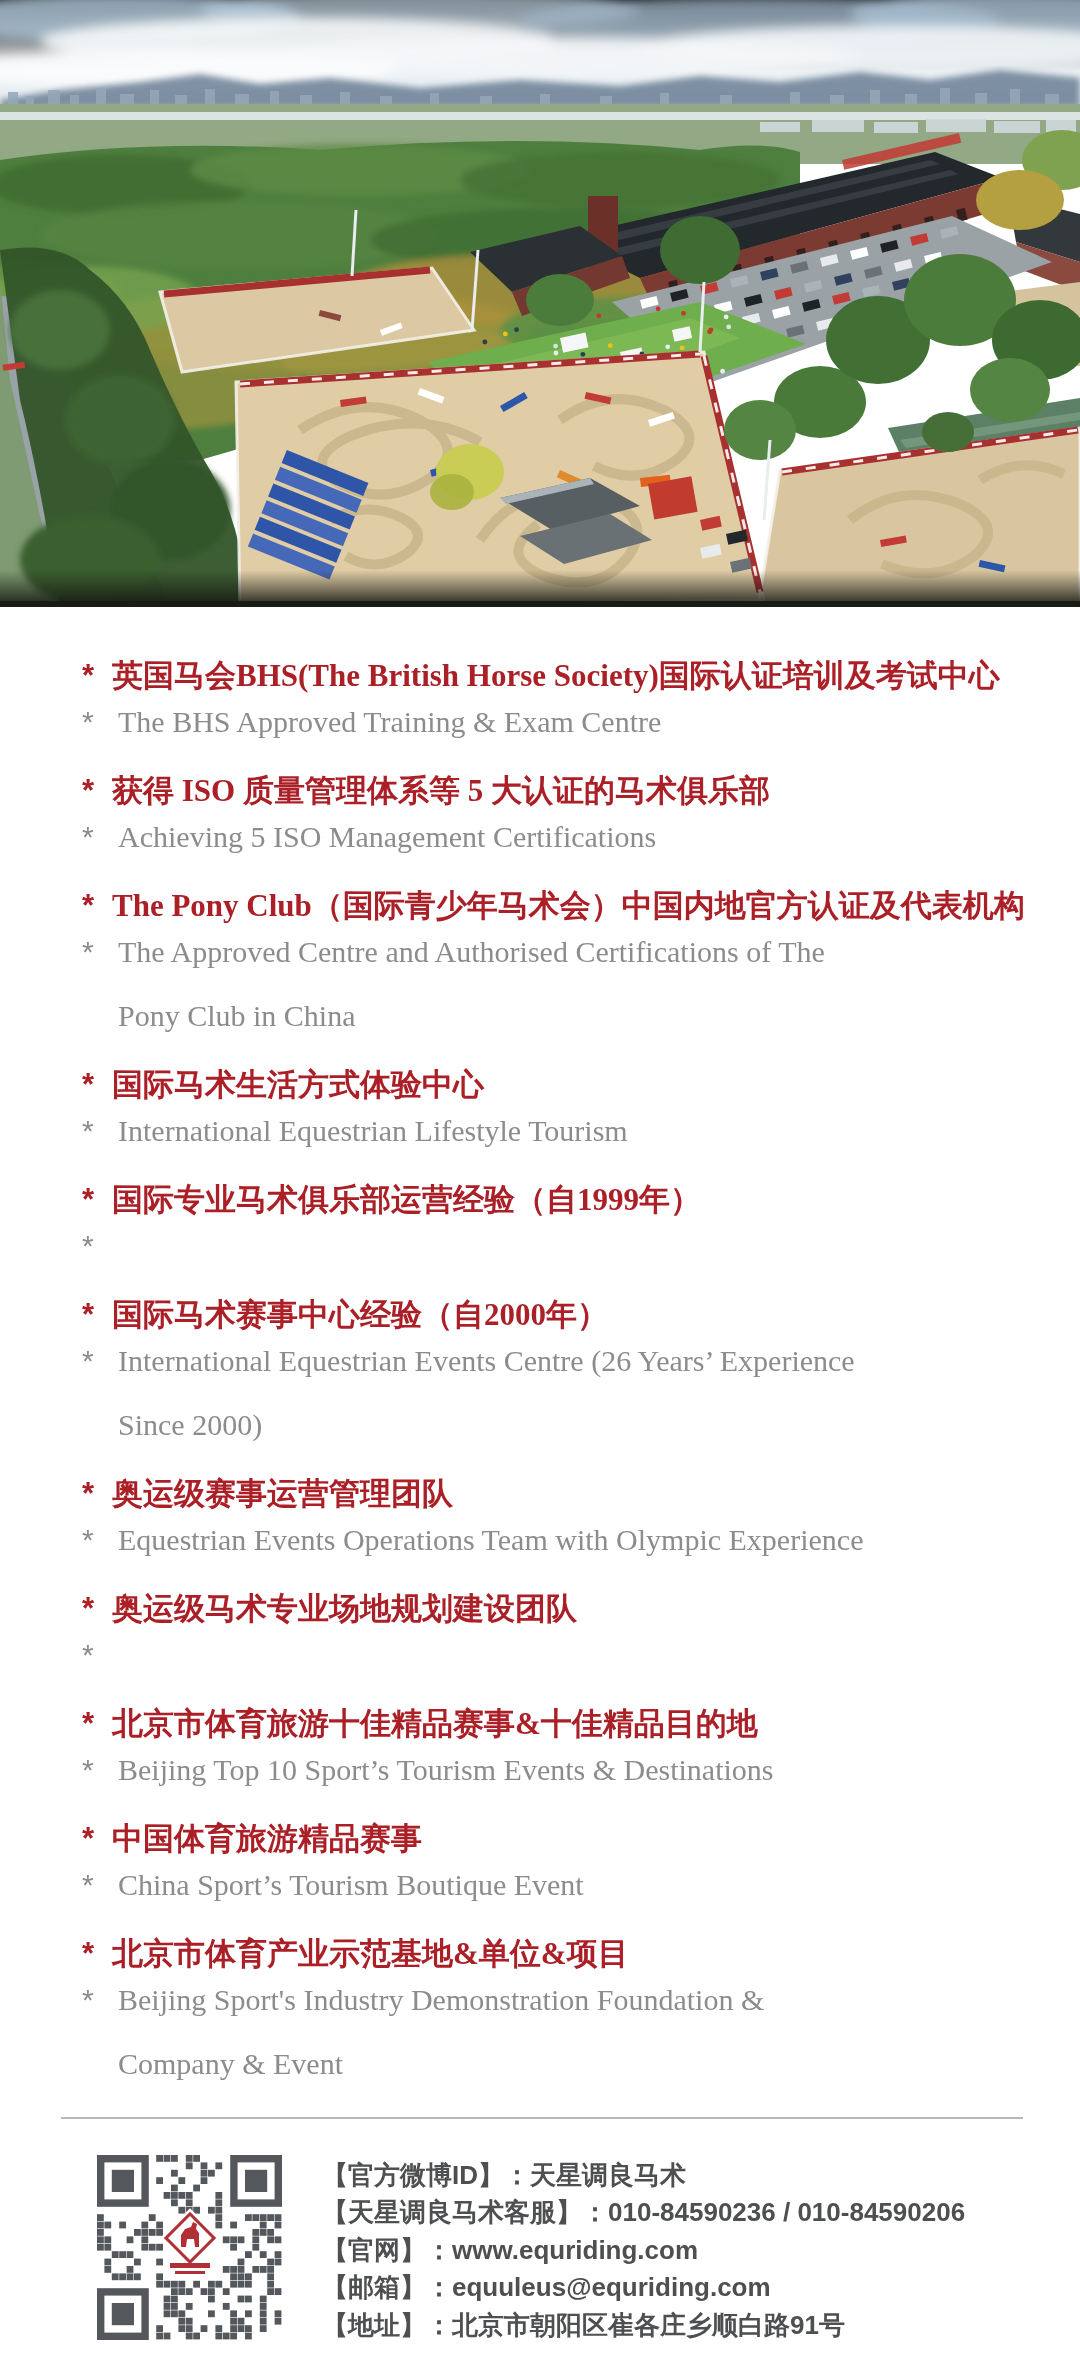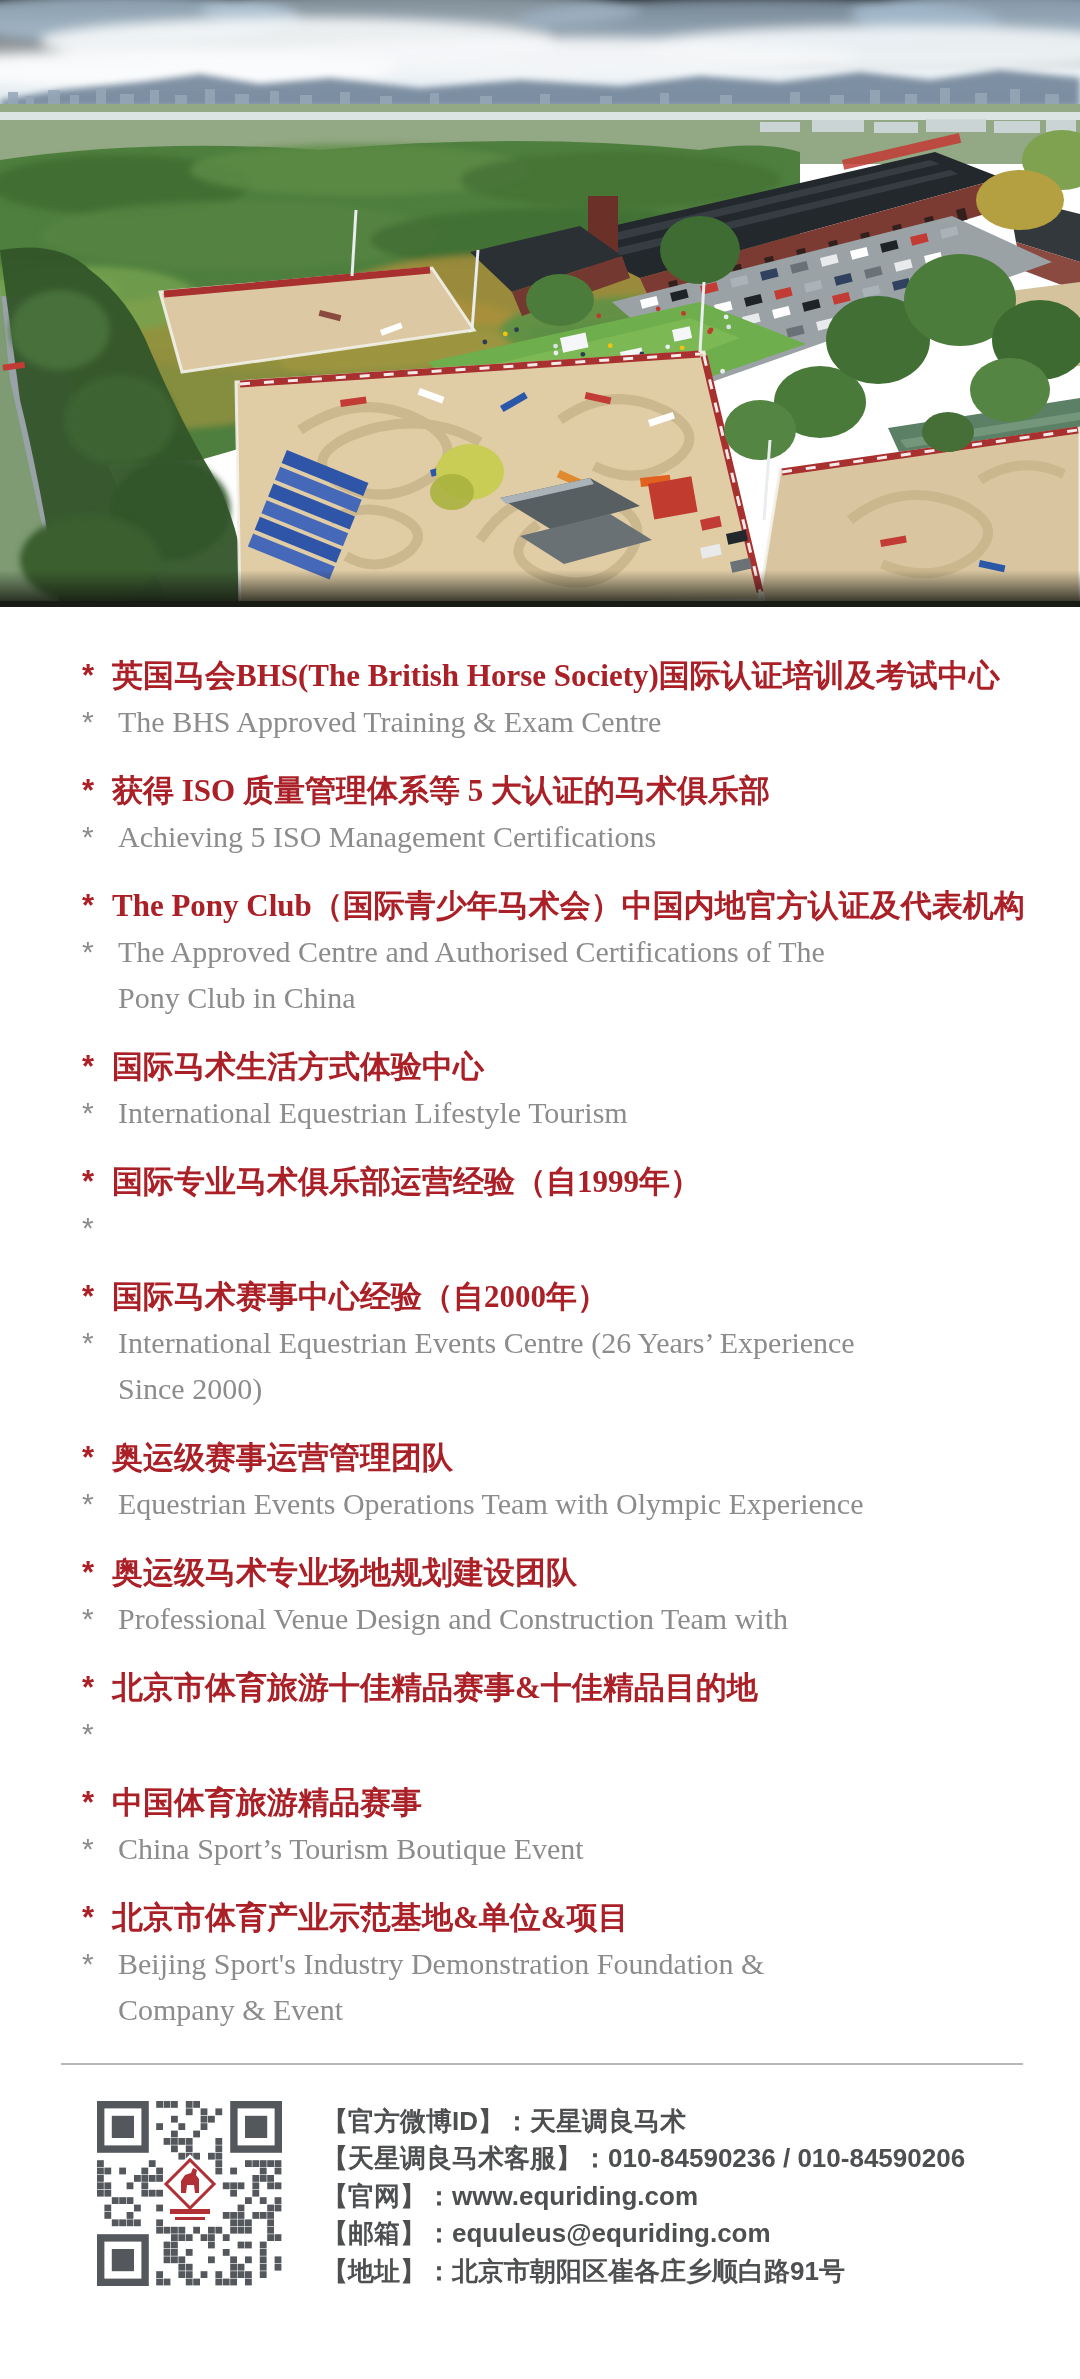--- a/index.html
+++ b/index.html
@@ -10,21 +10,21 @@
   .photo svg{display:block;}
   
   .content{position:absolute;top:607px;left:0;width:1080px;}
   .bullets{padding:46px 40px 0 82px;}
   .bullet{margin-bottom:23px;}
   .line{display:flex;line-height:46px;}
   .line .star{flex:0 0 30px;}
   .line.zh{color:#ab1f26;font-weight:bold;font-size:31px;}
   .line.en{color:#8c8c8c;font-weight:400;font-size:30px;}
   .line.en .star{flex:0 0 36px;}
-  .line.en.cont{padding-left:36px;}
+  .line.en.cont{padding-left:36px;margin-top:18px;}
   .line .txt{white-space:pre;font-family:Liberation Serif, serif;}
   
   .divider{margin:30px 57px 0 61px;border:none;border-top:2px solid #b8b8b8;height:0;}
   
   .footer{display:flex;margin:36px 0 0 97px;gap:40px;}
   .qr{width:185px;height:185px;flex:0 0 185px;}
   .contact{padding-top:2px;}
   .contact .fline{font-size:26px;line-height:37.4px;font-weight:bold;color:#4d4f50;white-space:pre;}
 </style>
 </head>
@@ -453,31 +453,31 @@
           </div>
         </div>
 
   <div class="bullet">
     <div class="line zh">
       <span class="star">*</span>
       <span class="txt">奥运级马术专业场地规划建设团队</span>
     </div>
   <div class="line en">
             <span class="star">*</span>
-            <span class="txt">Professional Venue Design and Construction Team with</span>
           </div>
         </div>
 
   <div class="bullet">
     <div class="line zh">
       <span class="star">*</span>
       <span class="txt">北京市体育旅游十佳精品赛事&amp;十佳精品目的地</span>
     </div>
   <div class="line en">
             <span class="star">*</span>
+            <span class="txt">Beijing Top 10 Sport’s Tourism Events &amp; Destinations</span>
           </div>
         </div>
 
   <div class="bullet">
     <div class="line zh">
       <span class="star">*</span>
       <span class="txt">中国体育旅游精品赛事</span>
     </div>
   <div class="line en">
             <span class="star">*</span>

